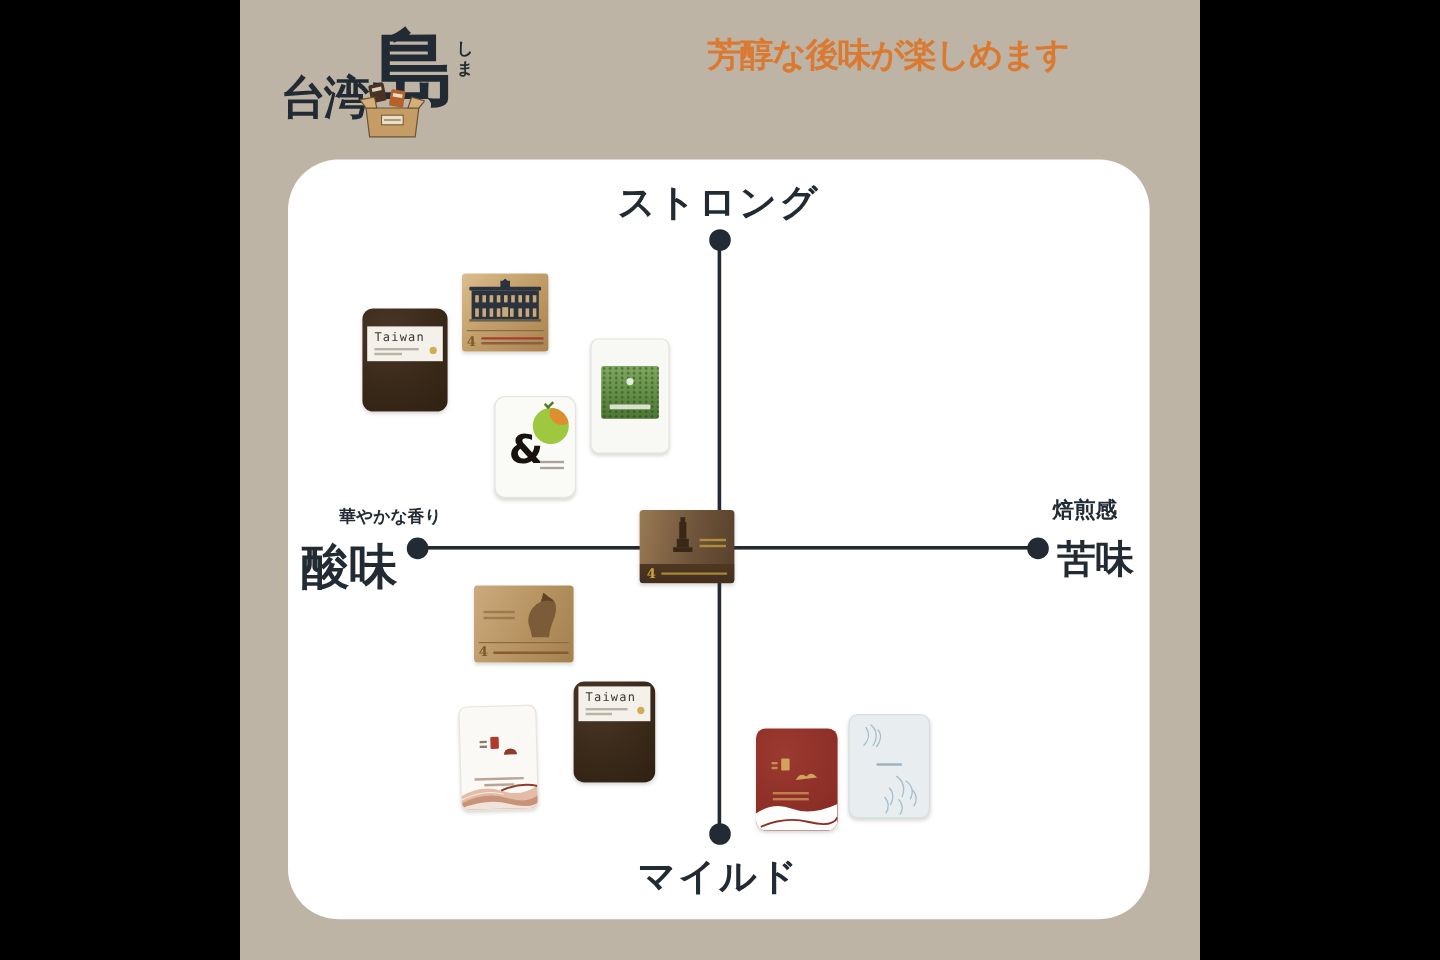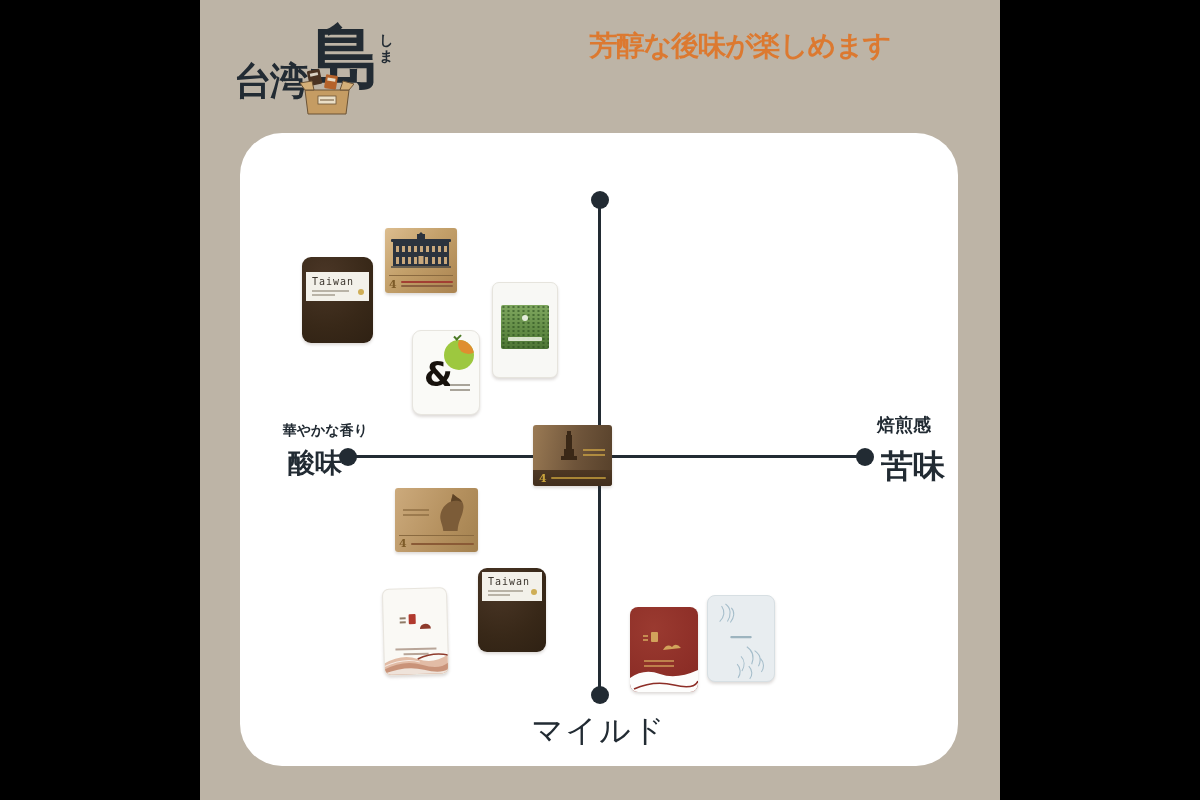--- a/index.html
+++ b/index.html
@@ -26,23 +26,23 @@
   .vline { position:absolute; left:358px; top:67px;  width:3px;  height:495px; background:#222B33; z-index:1; }
   .hline { position:absolute; left:108px; top:322px; width:517px; height:3px;  background:#222B33; z-index:1; }
   .dot   { position:absolute; width:18px; height:18px; border-radius:50%; background:#222B33; z-index:1; }
   .dot-top    { left:351px; top:58px; }
   .dot-bottom { left:351px; top:553px; }
   .dot-left   { left:99px;  top:315px; }
   .dot-right  { left:616px; top:315px; }
 
   .axis-label { position:absolute; color:#222B33; z-index:1; }
   .axis-top    { left:0; right:0; top:15px;  text-align:center; font-size:31px; font-weight:800; letter-spacing:2px; }
-  .axis-bottom { left:0; right:0; top:577px; text-align:center; font-size:31px; font-weight:400; letter-spacing:2px; }
+  .axis-bottom { left:0; right:0; top:577px; text-align:center; font-size:31px; font-weight:700; letter-spacing:2px; }
   .axis-left-sub   { left:0; width:128px; top:289px; text-align:right; font-size:14px; font-weight:700; }
-  .axis-left-main  { left:0; width:102px; top:312px; text-align:right; font-size:27px; font-weight:800; }
+  .axis-left-main  { left:0; width:102px; top:312px; text-align:center; font-size:40px; font-weight:800; }
   .axis-right-sub  { left:637px; top:280px; font-size:18px; font-weight:700; }
   .axis-right-main { left:641px; top:312px; font-size:32px; font-weight:800; }
 
   
   .bag { position:absolute; z-index:2; overflow:hidden; box-shadow:0 2px 3px rgba(70,58,44,.18); }
 
   
   .bag-taiwan { background:radial-gradient(120% 110% at 32% 22%, #4A3626 0%, #382818 55%, #2C1F12 100%); border-radius:9px; }
   .bag-taiwan-a { left:62px;  top:124px; width:71px; height:86px; }
   .bag-taiwan-b { left:238px; top:435px; width:68px; height:84px; }
@@ -169,20 +169,21 @@
 
     <div class="panel">
 
       <div class="vline"></div>
       <div class="hline"></div>
       <div class="dot dot-top"></div>
       <div class="dot dot-bottom"></div>
       <div class="dot dot-left"></div>
       <div class="dot dot-right"></div>
 
+      <div class="axis-label axis-top">ストロング</div>
       <div class="axis-label axis-bottom">マイルド</div>
       <div class="axis-label axis-left-sub">華やかな香り</div>
       <div class="axis-label axis-left-main">酸味</div>
       <div class="axis-label axis-right-sub">焙煎感</div>
       <div class="axis-label axis-right-main">苦味</div>
 
       <div class="bag bag-building">
         <svg class="bldg" viewBox="0 0 60 40">
           <rect x="0" y="7" width="60" height="3" rx="1" fill="#2B333E"></rect>
           <rect x="26" y="2" width="8" height="6" fill="#2B333E"></rect>

